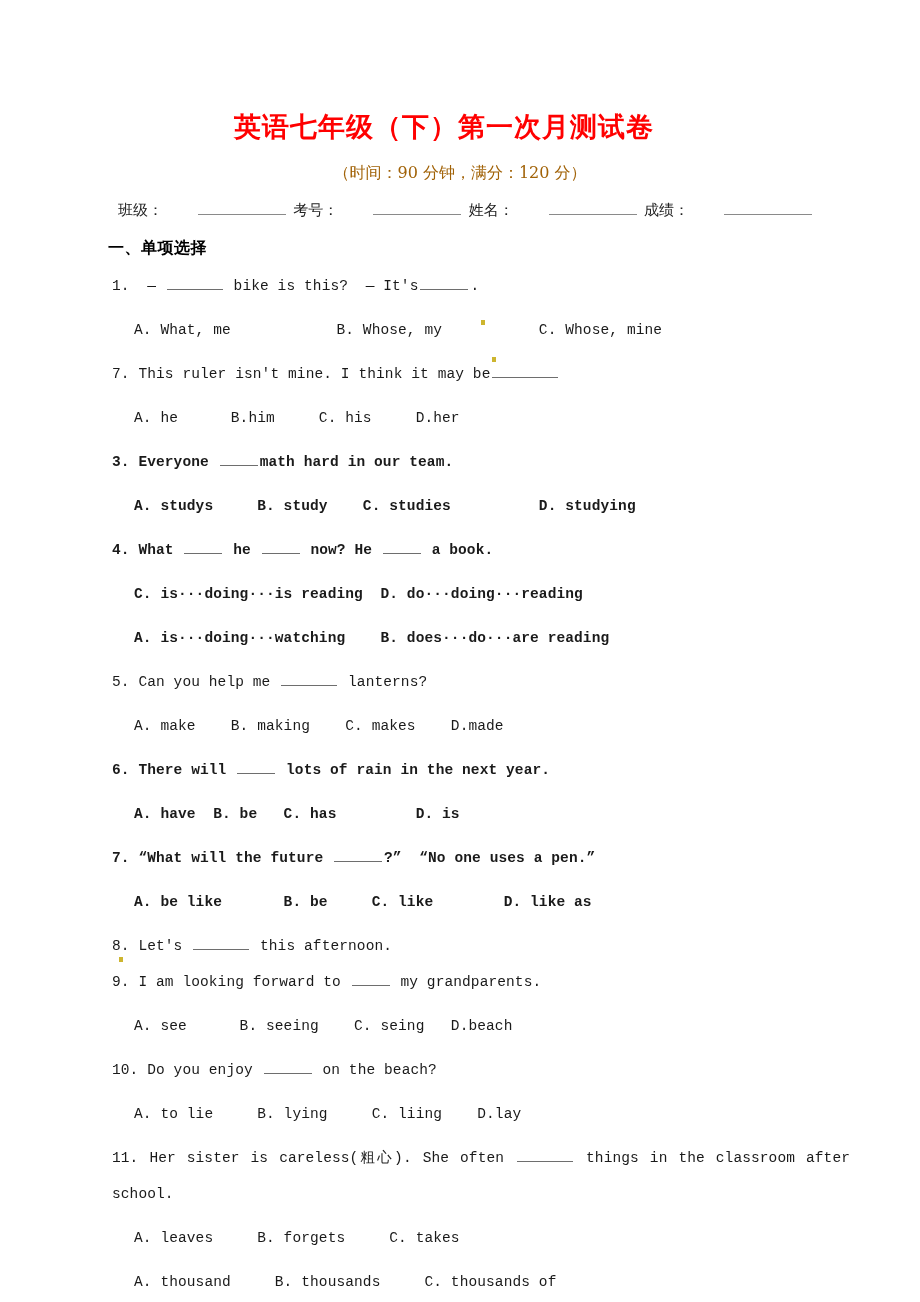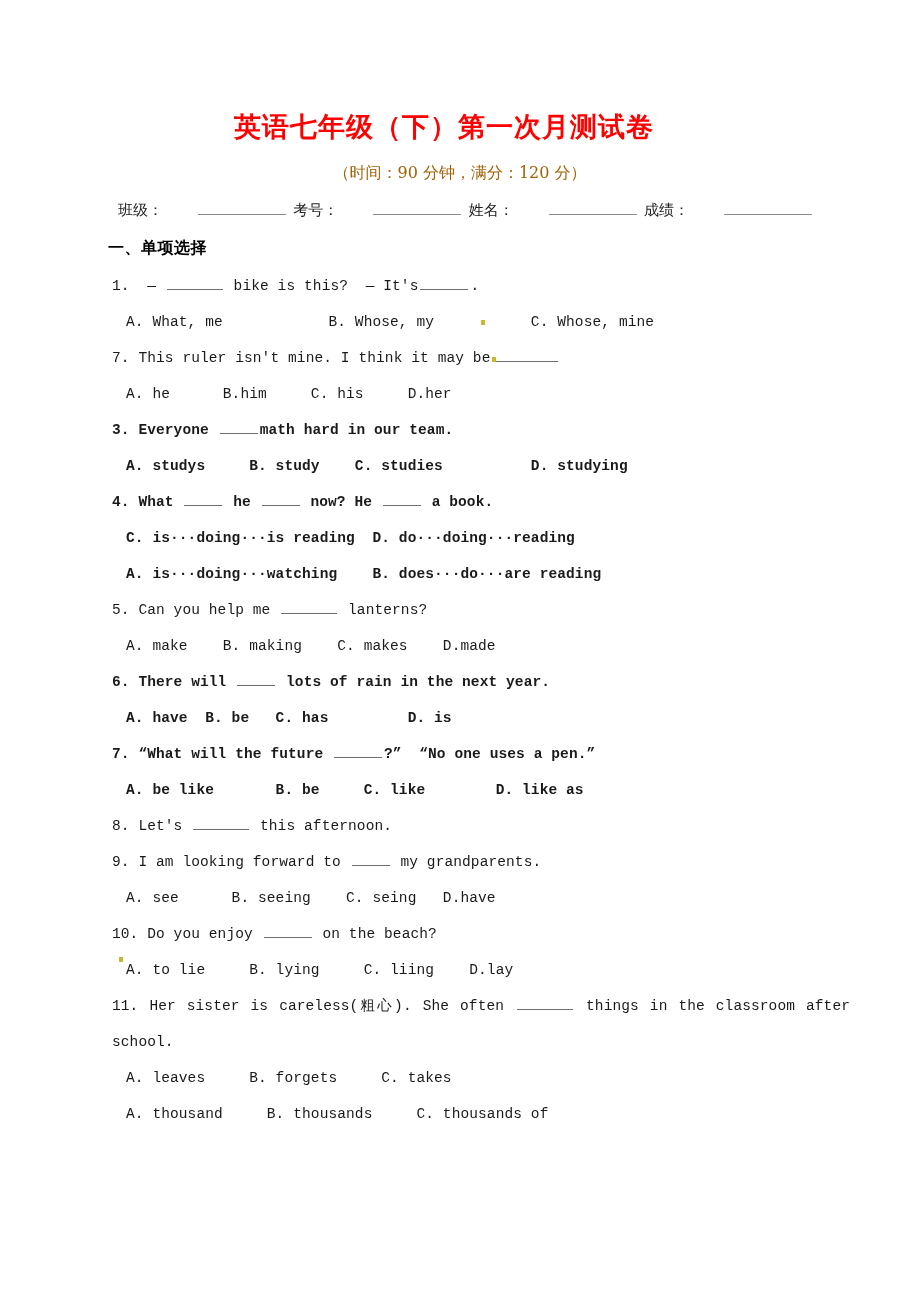--- a/index.html
+++ b/index.html
@@ -94,21 +94,21 @@
     margin: 0;
     padding: 0 70px 0 112px;
     font-size: 14.5px;
     line-height: 36px;
     white-space: pre-wrap;
     color: #1a1a1a;
     letter-spacing: 0.1px;
   }
   .q-stem.wrap { white-space: normal; text-align: justify; }
   .q-opts {
-    margin: 0;
+    margin: 8px;
     padding: 0 70px 0 126px;
     font-size: 14.5px;
     line-height: 36px;
     white-space: pre;
     color: #1a1a1a;
     letter-spacing: 0.1px;
   }
   .q-opts.b { font-weight: bold; }
   .q-stem.b { font-weight: bold; }
 
@@ -209,21 +209,21 @@
       <div class="q-stem b"><span>7. “What will the future </span><span class="blank b5"></span><span>?”  “No one uses a pen.”</span></div>
       <div class="q-opts b"><span>A. be like       B. be     C. like        D. like as</span></div>
     </div>
 
     <div class="q-block">
       <div class="q-stem"><span>8. Let's </span><span class="blank b6"></span><span> this afternoon.</span></div>
     </div>
 
     <div class="q-block">
       <div class="q-stem"><span>9. I am looking forward to </span><span class="blank b4"></span><span> my grandparents.</span></div>
-      <div class="q-opts"><span>A. see      B. seeing    C. seing   D.have</span></div>
+      <div class="q-opts"><span>A. see      B. seeing    C. seing   D.beach</span></div>
     </div>
 
     <div class="q-block">
       <div class="q-stem"><span>10. Do you enjoy </span><span class="blank b5"></span><span> on the beach?</span></div>
       <div class="q-opts"><span>A. to lie     B. lying     C. liing    D.lay</span></div>
     </div>
 
     <div class="q-block">
       <div class="q-stem wrap"><span>11. Her sister is careless(粗心). She often </span><span class="blank b6"></span><span> things in the classroom after school.</span></div>
       <div class="q-opts"><span>A. leaves     B. forgets     C. takes</span></div>

